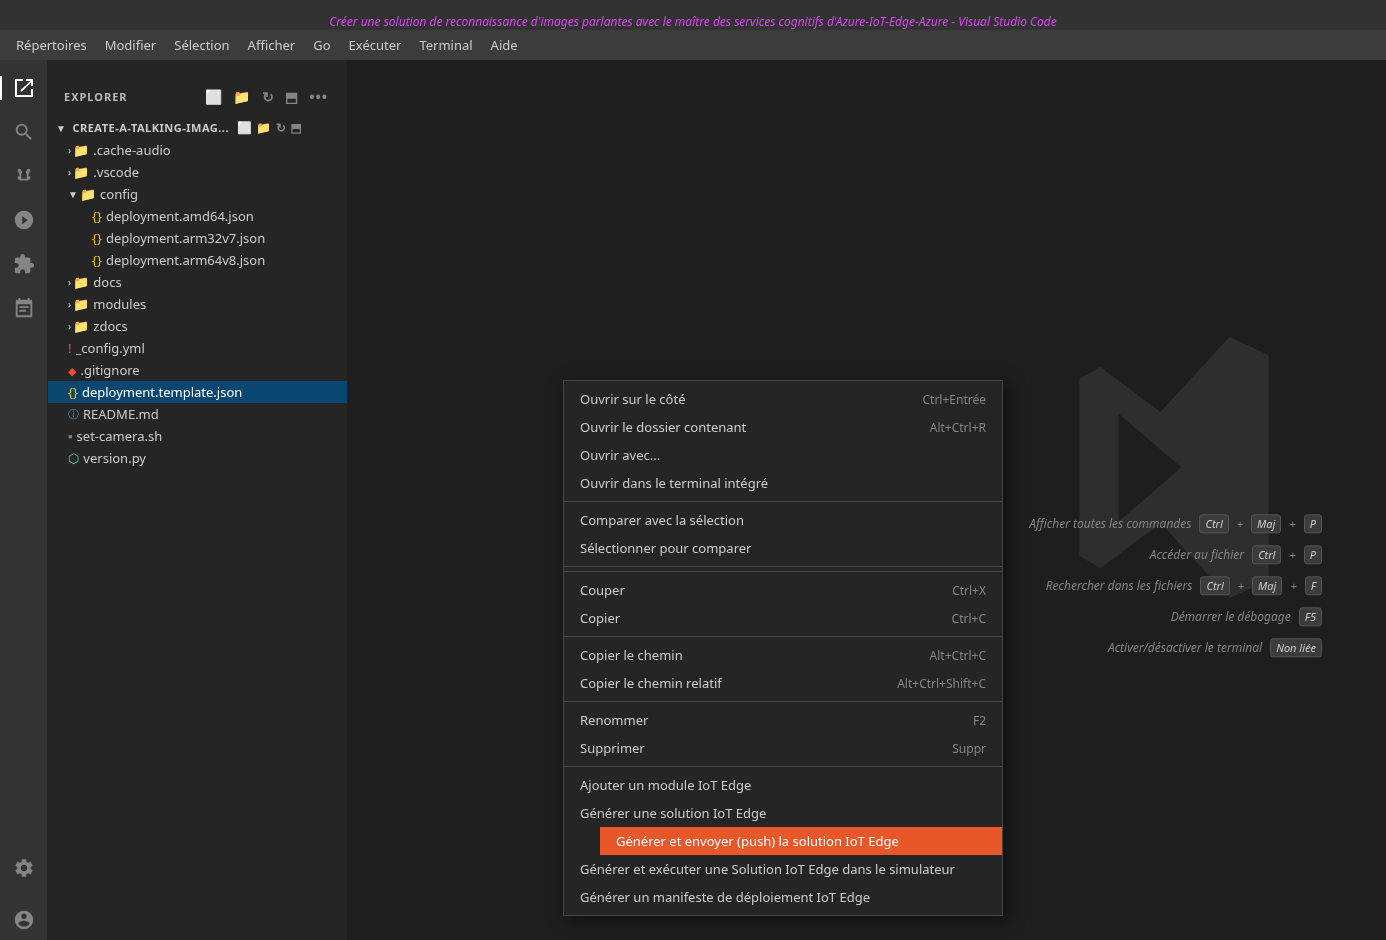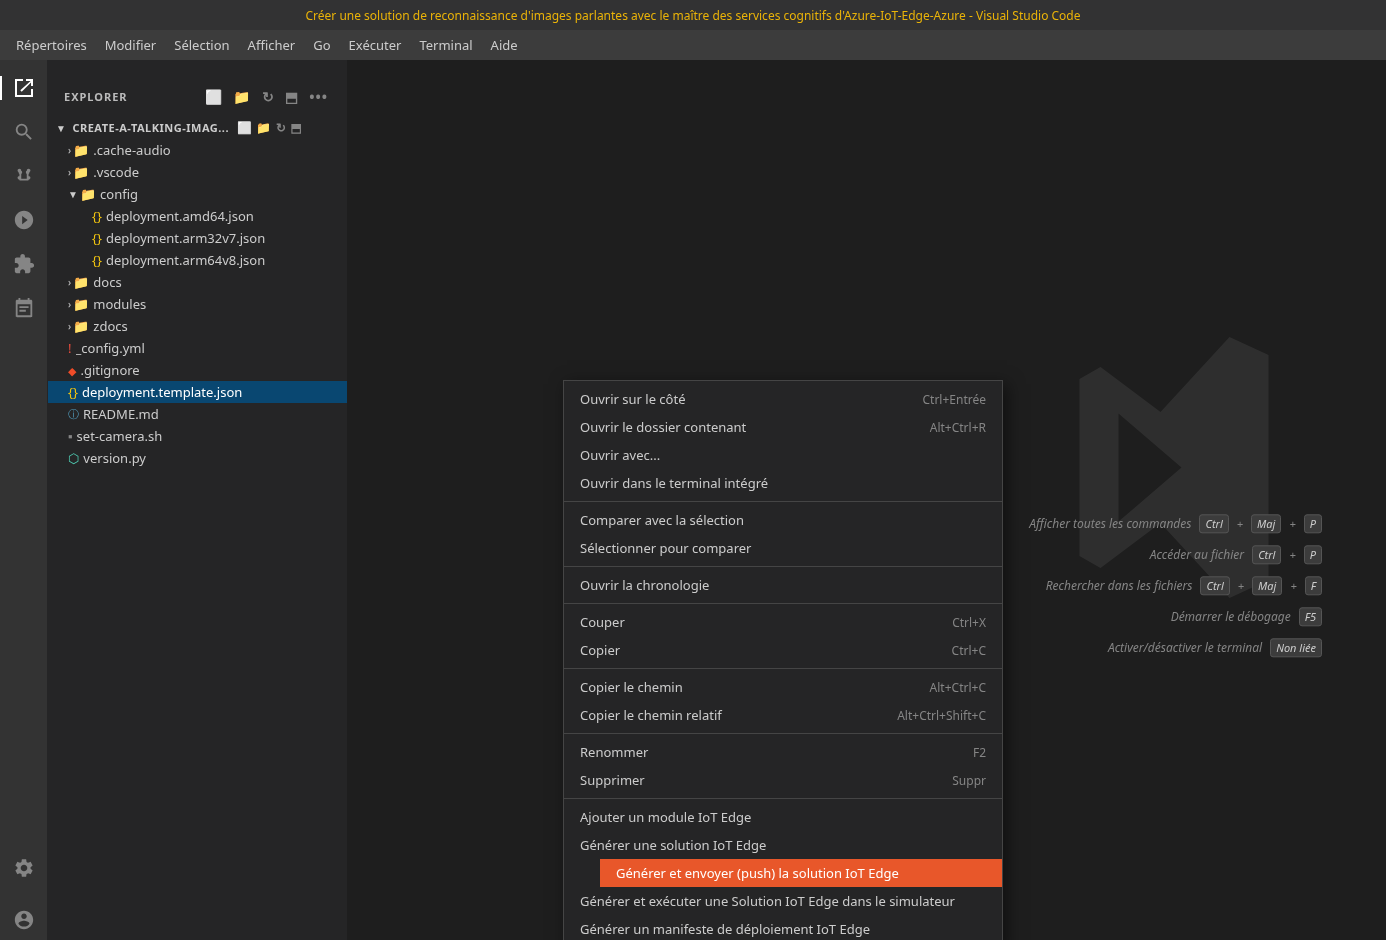--- a/index.html
+++ b/index.html
@@ -11,25 +11,26 @@
       font-size: 13px;
       color: #cccccc;
       overflow: hidden;
     }
 
     
     #title-bar {
       height: 30px;
       background: #323233;
       display: flex;
-      align-items: center;
+      align-items: flex-end;
       justify-content: center;
       font-size: 12px;
-      color: #eab308;
+      color: #d946ef;
       user-select: none;
+      font-style: italic;
     }
 
     
     #menu-bar {
       height: 30px;
       background: #3c3c3c;
       display: flex;
       align-items: center;
       padding: 0 8px;
       gap: 2px;
@@ -490,23 +491,20 @@
         <span class="ctx-shortcut"></span>
       </div>
       <div class="ctx-separator"></div>
       <div class="ctx-item">
         <span>Comparer avec la sélection</span>
       </div>
       <div class="ctx-item">
         <span>Sélectionner pour comparer</span>
       </div>
       <div class="ctx-separator"></div>
-      <div class="ctx-item">
-        <span>Ouvrir la chronologie</span>
-      </div>
       <div class="ctx-separator"></div>
       <div class="ctx-item">
         <span>Couper</span>
         <span class="ctx-shortcut">Ctrl+X</span>
       </div>
       <div class="ctx-item">
         <span>Copier</span>
         <span class="ctx-shortcut">Ctrl+C</span>
       </div>
       <div class="ctx-separator"></div>

